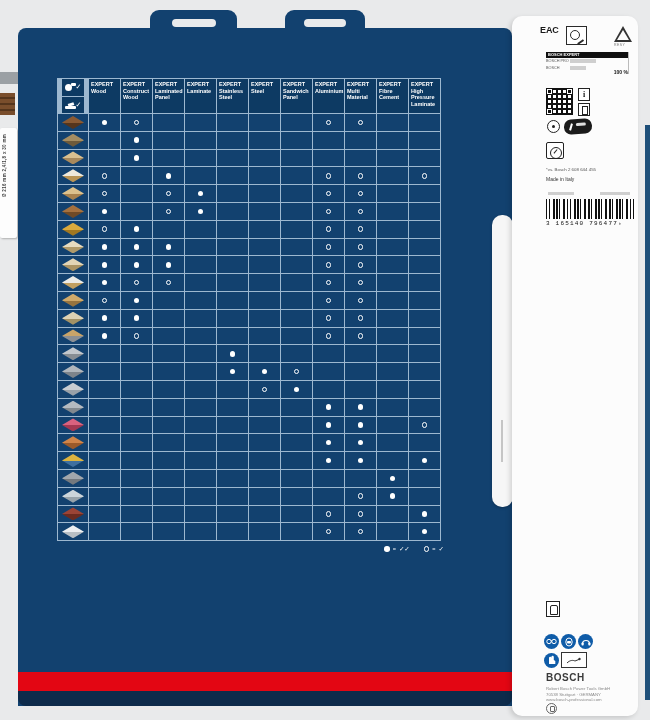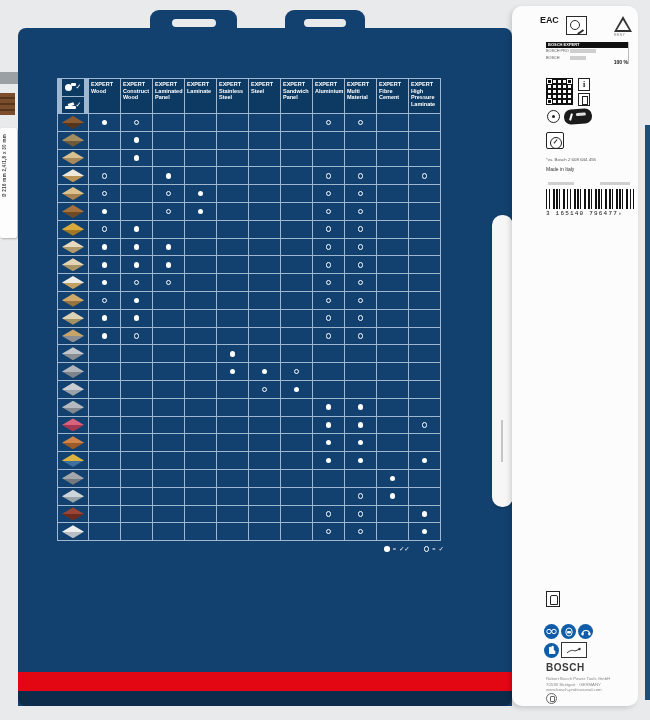--- a/index.html
+++ b/index.html
@@ -45,21 +45,21 @@
   .dot{width:5.5px;height:5.5px;border-radius:50%;box-sizing:border-box;}
   .dot.f{background:#fff;}
   .dot.o{border:1.4px solid #fff;background:transparent;}
   .dotlegend{left:340px;top:545px;width:104px;display:flex;align-items:center;justify-content:flex-end;
     gap:3px;color:#fff;font-size:6.5px;}
   .dotlegend .dot{flex:none;}
   .dotlegend .gap{width:8px;}
   .dotlegend .eq{font-size:5.5px;opacity:.9;}
 
   
-  .whitecard{left:512px;top:6px;width:126px;height:700px;background:#fcfcfc;border-radius:10px;
+  .whitecard{left:512px;top:16px;width:126px;height:700px;background:#fcfcfc;border-radius:10px;
     box-shadow:-2px 2px 5px rgba(0,0,0,.15);}
   .wc{position:absolute;}
   .eac{left:28px;top:10px;font-size:9px;font-weight:bold;color:#1a1a1a;line-height:1;}
   .eac small{display:block;font-size:3px;color:#888;font-weight:normal;letter-spacing:.5px;}
   .pkg-icon{left:54px;top:10px;width:19px;height:17px;border:1.5px solid #2a2a2a;background:#fff;}
   .pkg-icon::before{content:"";position:absolute;left:3px;top:3px;width:8px;height:8px;border:1.2px solid #2a2a2a;border-radius:50%;}
   .pkg-icon::after{content:"";position:absolute;right:2px;bottom:2px;width:7px;height:1.5px;background:#2a2a2a;transform:rotate(-35deg);}
   .resy{left:102px;top:10px;width:18px;height:16px;clip-path:polygon(50% 0,100% 100%,0 100%);background:#333;}
   .resy::before{content:"";position:absolute;left:3px;top:4px;width:12px;height:10px;clip-path:polygon(50% 0,100% 100%,0 100%);background:#fcfcfc;}
   .resy-lbl{left:102px;top:27px;font-size:3.5px;color:#777;letter-spacing:.4px;}

